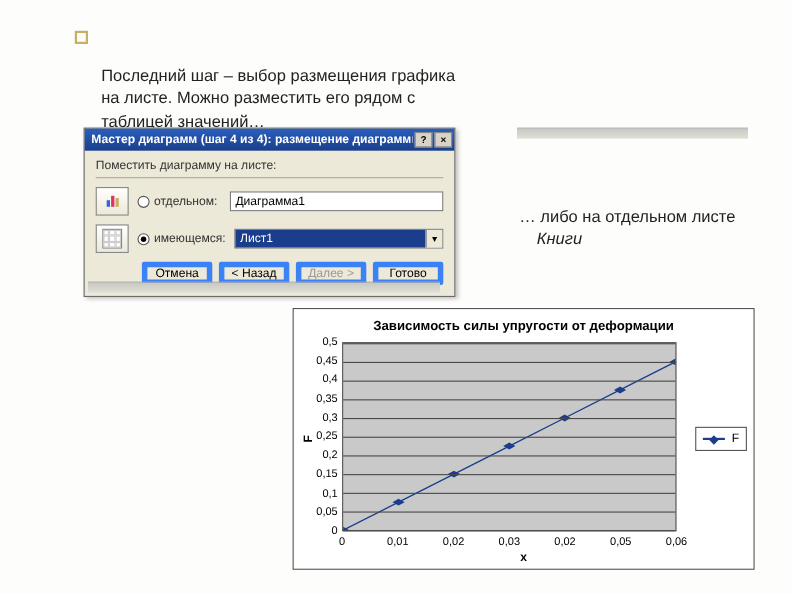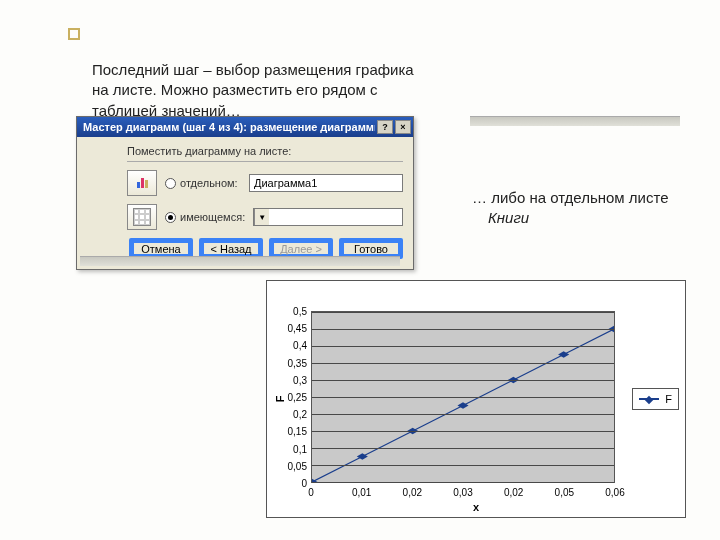--- a/index.html
+++ b/index.html
@@ -78,21 +78,21 @@
   .titlebar .win-btn {
     width: 16px; height: 14px;
     background: #d7d4c6;
     border: 1px solid #888;
     margin-left: 2px;
     color:#000;
     font-size:9px;
     text-align:center;
     line-height:12px;
   }
-  .dlg-body { padding: 8px 10px 10px 10px; margin-left: 40px; }
+  .dlg-body { padding: 8px 10px 10px 10px; }
   .group-label { font-size: 11px; color:#333; margin-bottom:4px; }
   .group-line { border-top:1px solid #aaa; margin-bottom:8px; }
   .row {
     display: flex;
     align-items: center;
     margin-bottom: 8px;
     gap: 8px;
   }
   .icon-box {
     width: 30px; height: 26px;
@@ -270,40 +270,42 @@
             <div></div>
             <div></div>
             <div></div>
           </div>
       </div>
       <label class="radio checked">
         <span class="dot"></span>
         <span>имеющемся:</span>
       </label>
       <div class="combo">
+        <div class="sel">Лист1</div>
         <div class="arrow">▼</div>
       </div>
     </div>
 
     <div class="dlg-buttons">
       <button>Отмена</button>
       <button>&lt; Назад</button>
       <button class="disabled">Далее &gt;</button>
       <button>Готово</button>
     </div>
   </div>
 </div>
 
 <div class="stripe-bottom"></div>
 
 <div class="aside-text">
   <span>… либо на отдельном листе </span><i>Книги</i>
 </div>
 
 <div class="chart">
+  <div class="chart-title">Зависимость силы упругости от деформации</div>
   <div class="y-label">F</div>
   <div class="x-label">x</div>
   <div class="chart-body">
     <div class="plot-area">
       <svg class="series" viewBox="0 0 100 100" preserveAspectRatio="none">
           <path d="M0 100 L16.666666666666668 85 L33.333333333333336 70 L50 55 L66.66666666666667 40 L83.33333333333334 25 L100 10 " stroke="#1a3e8c" stroke-width="1.2" fill="none" vector-effect="non-scaling-stroke"></path>
           <rect x="-1.3" y="98.7" width="2.6" height="2.6" class="marker" transform="rotate(45 0 100)"></rect>
           <rect x="15.366666666666667" y="83.7" width="2.6" height="2.6" class="marker" transform="rotate(45 16.666666666666668 85)"></rect>
           <rect x="32.03333333333334" y="68.7" width="2.6" height="2.6" class="marker" transform="rotate(45 33.333333333333336 70)"></rect>
           <rect x="48.7" y="53.7" width="2.6" height="2.6" class="marker" transform="rotate(45 50 55)"></rect>

